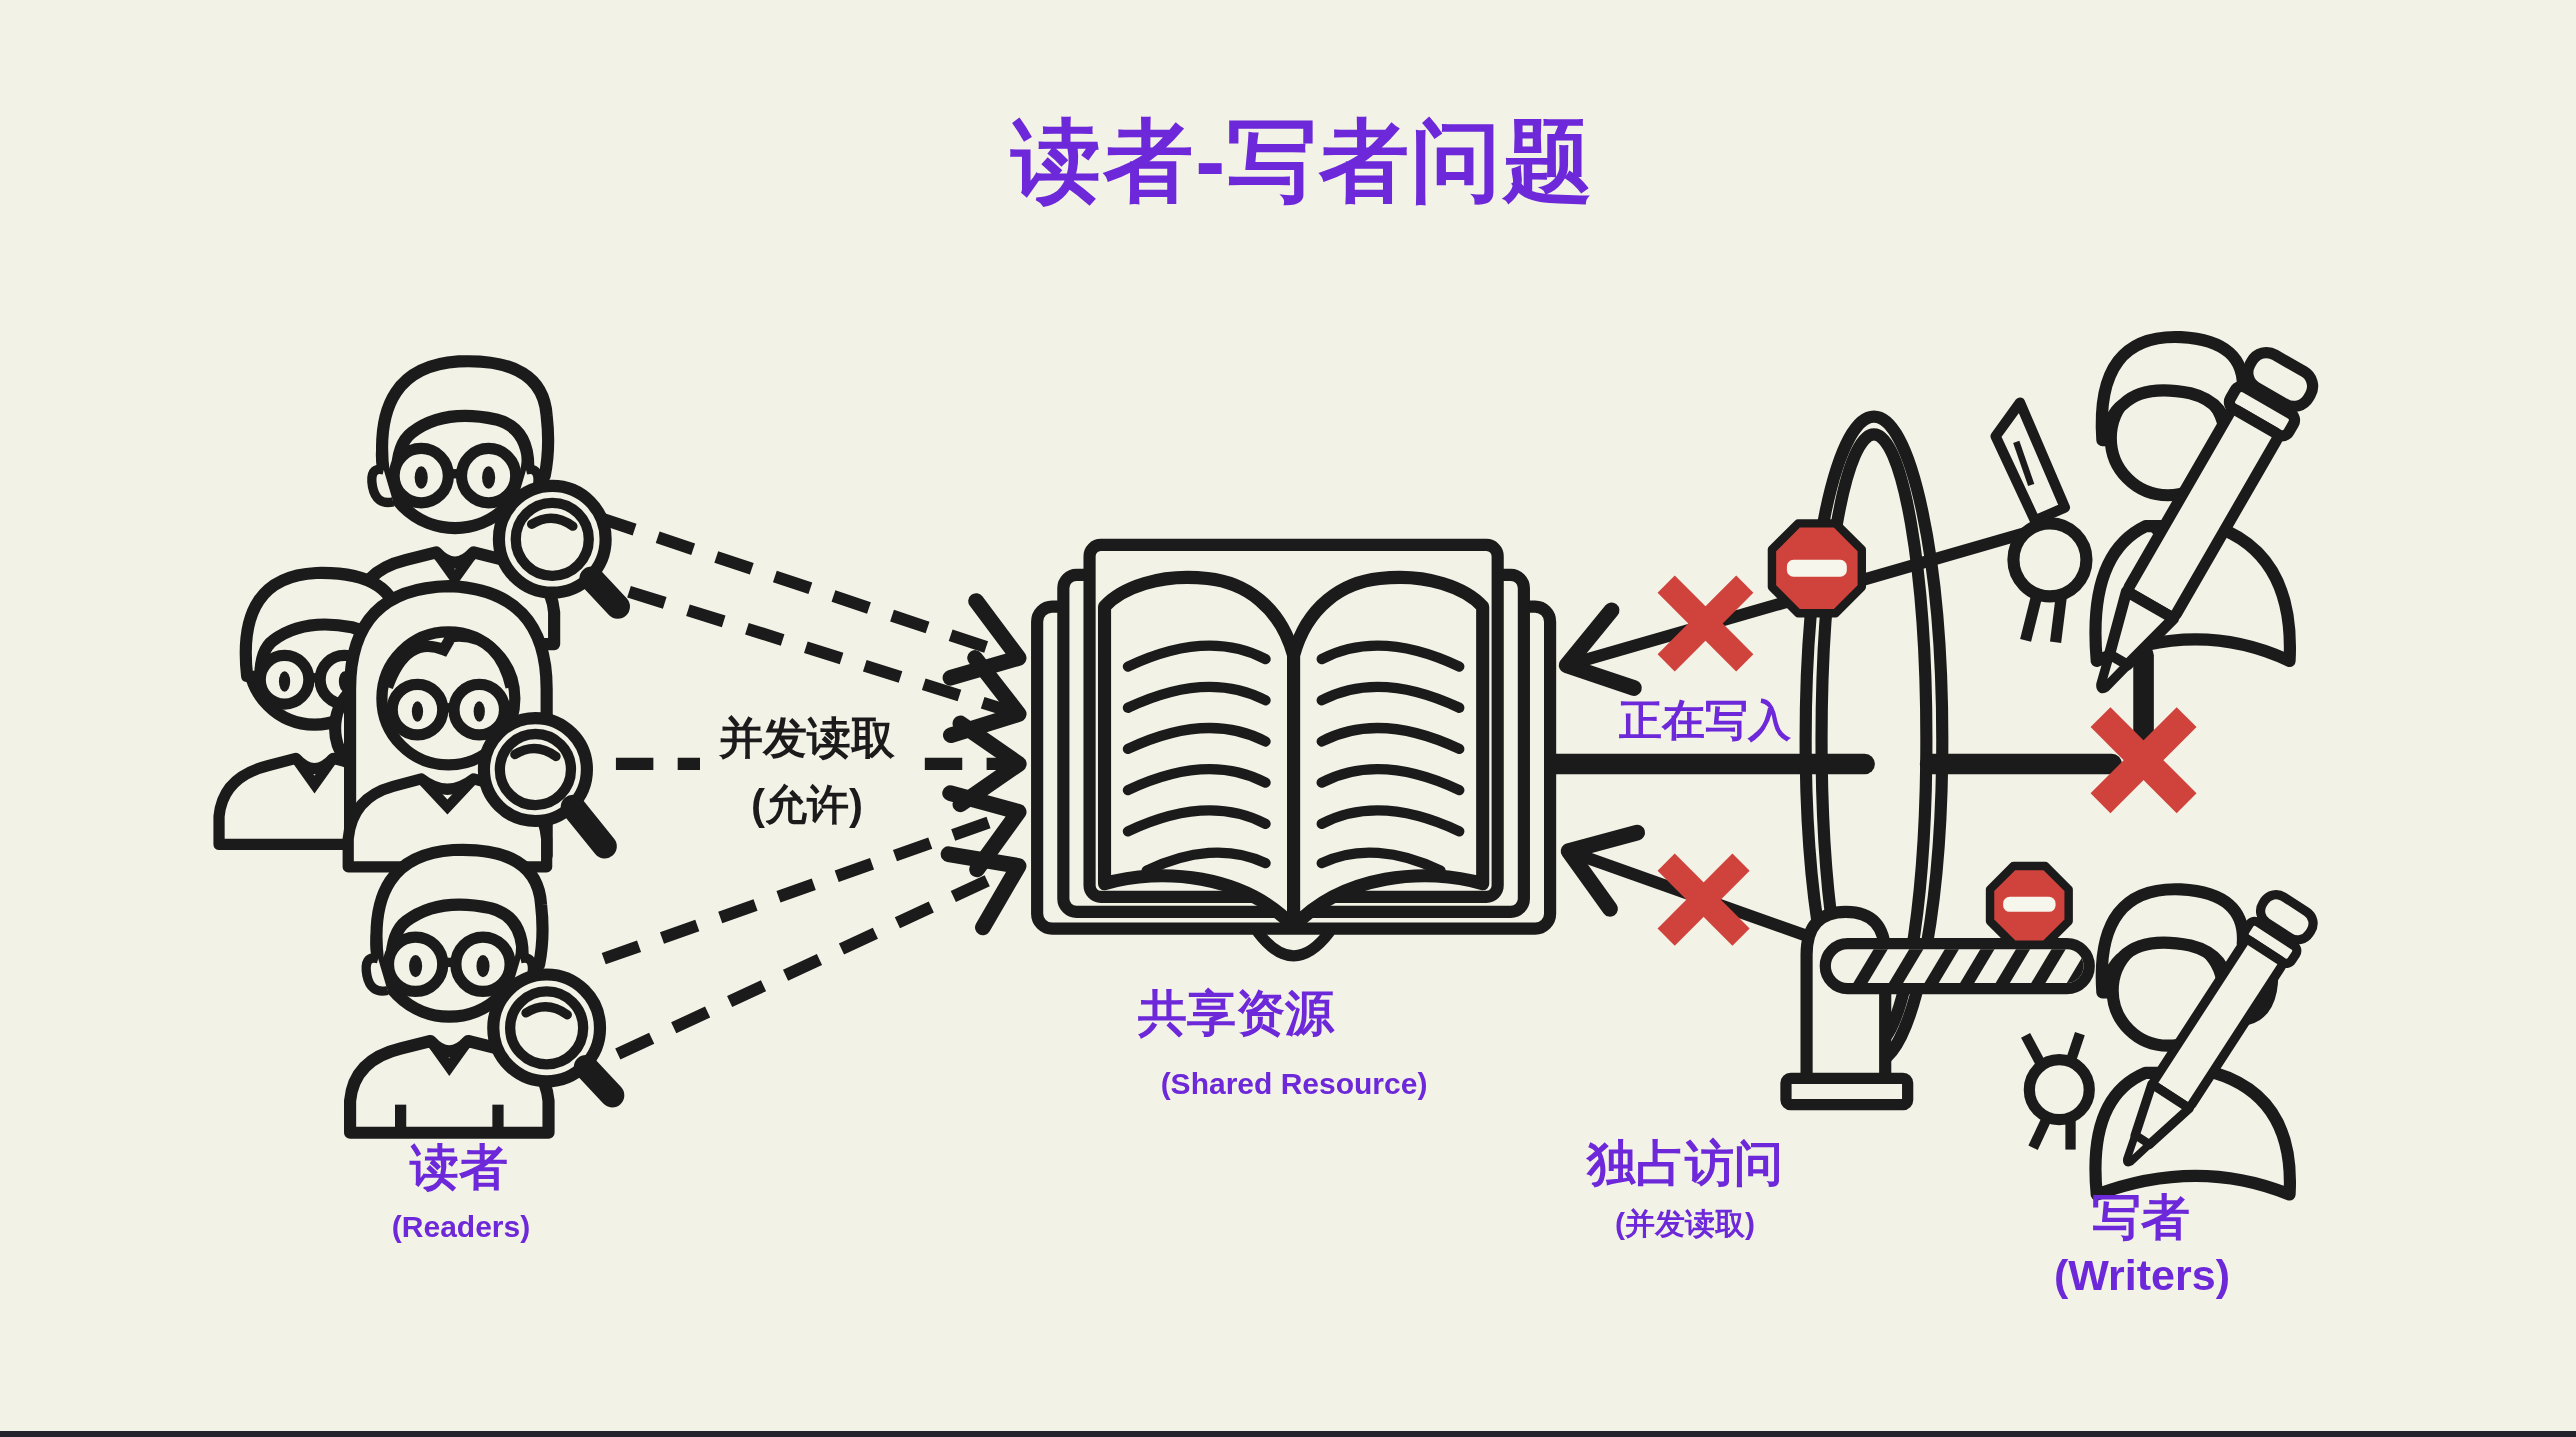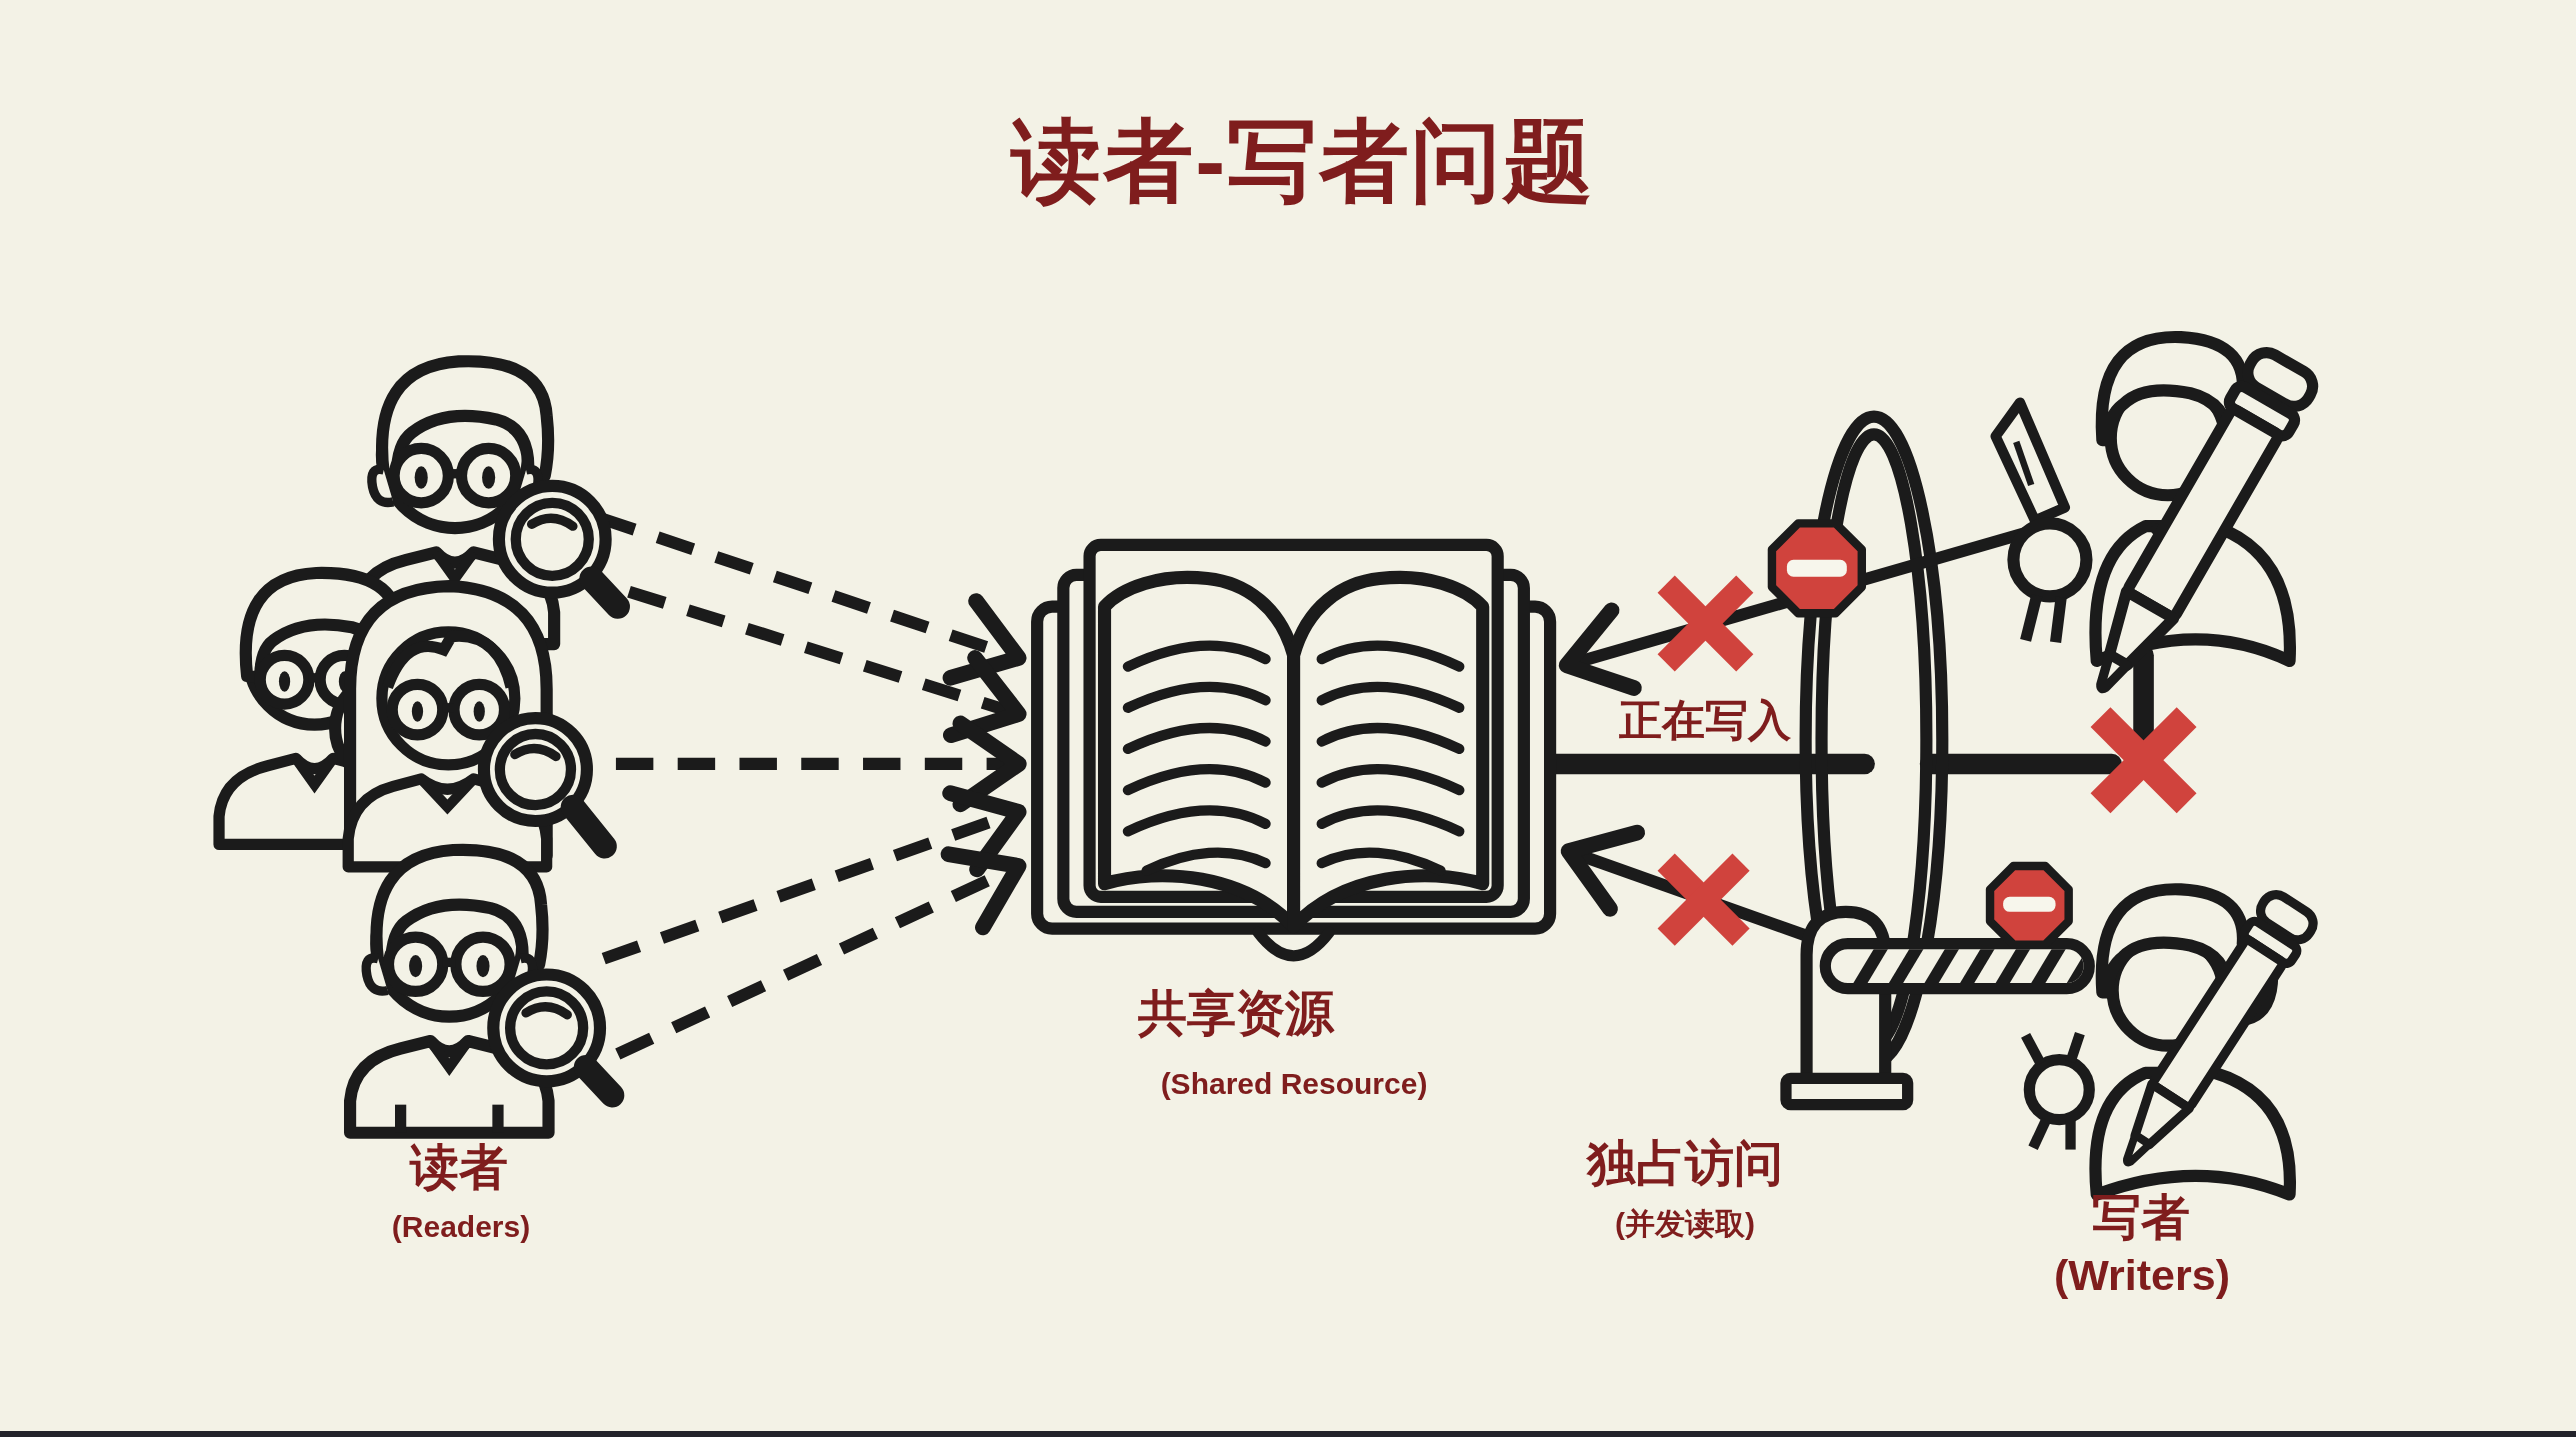--- a/index.html
+++ b/index.html
@@ -11,21 +11,21 @@
   html,body{margin:0;padding:0;background:var(--bg);}
   .stage{
     position:relative;width:2576px;height:1438px;overflow:hidden;
     background:var(--bg);
     font-family:"Liberation Sans", sans-serif;
     color:var(--ink);
   }
   .stage svg{position:absolute;left:0;top:0;}
   .lbl{
     position:absolute;transform:translate(-50%,-50%);
-    font-weight:bold;white-space:nowrap;text-align:center;color:#7f1d1d;
+    font-weight:bold;white-space:nowrap;text-align:center;color:#6d28d9;
     line-height:1.05;
   }
   .t-zh   {font-size:90px;letter-spacing:1.9px;}
   .t-en   {font-size:62px;}
   .l-50   {font-size:49px;}
   .l-48   {font-size:30px;}
   .l-46   {font-size:43px;}
   .lbl-group{
     position:absolute;transform:translate(-50%,-50%);
     background:var(--bg);padding:7.5px 19px;text-align:center;font-weight:bold;
@@ -227,20 +227,24 @@
     <line x1="1860" y1="921" x2="1780" y2="1001"></line>
   </g>
   <g stroke="var(--red)" stroke-width="30">
     <line x1="2244" y1="766" x2="2336" y2="858"></line>
     <line x1="2336" y1="766" x2="2244" y2="858"></line>
   </g>
 </svg>
 
 <div class="lbl t-zh" style="left:1303px;top:161px;">读者-写者问题</div>
 
+<div class="lbl-group" style="left:807px;top:771px;">
+  <div class="row1">并发读取</div>
+  <div class="row2">(允许)</div>
+</div>
 
 <div class="lbl l-50" style="left:1236px;top:1014px;">共享资源</div>
 <div class="lbl l-48" style="left:1294px;top:1084px;">(Shared Resource)</div>
 
 <div class="lbl l-50" style="left:459px;top:1168px;">读者</div>
 <div class="lbl l-48" style="left:461px;top:1227px;">(Readers)</div>
 
 <div class="lbl l-46" style="left:1705px;top:721px;">正在写入</div>
 
 <div class="lbl l-50" style="left:1685px;top:1164px;">独占访问</div>

